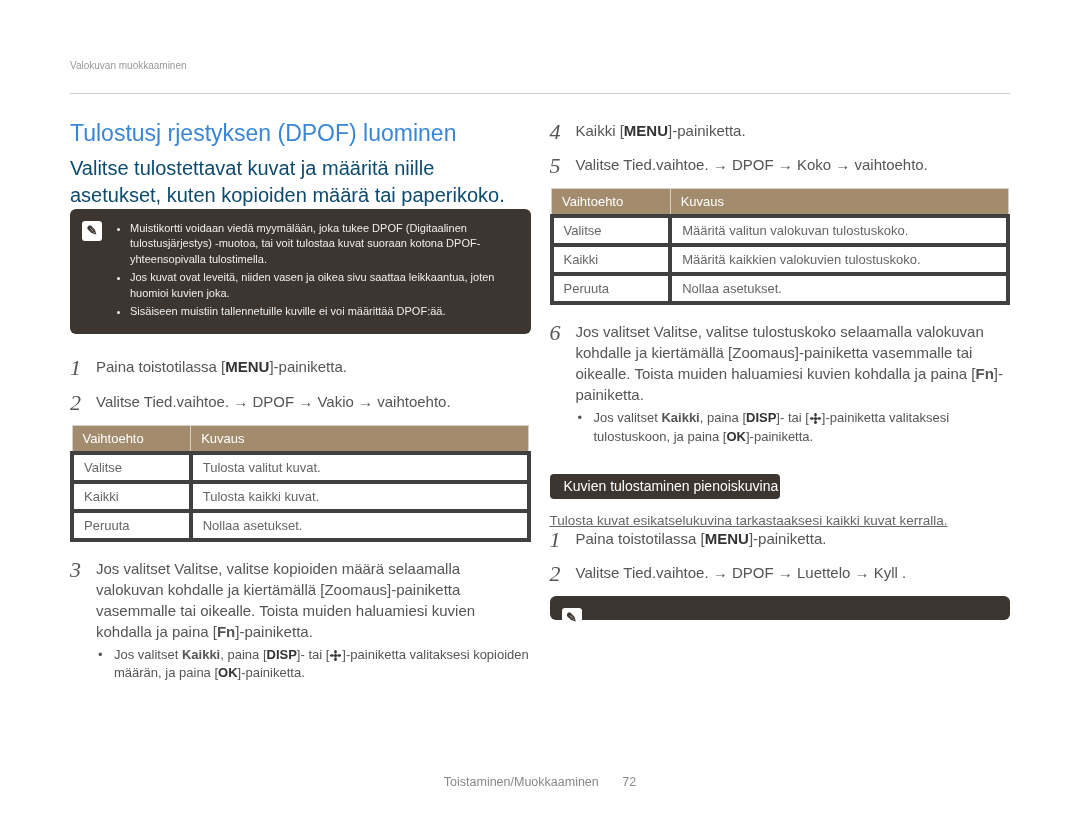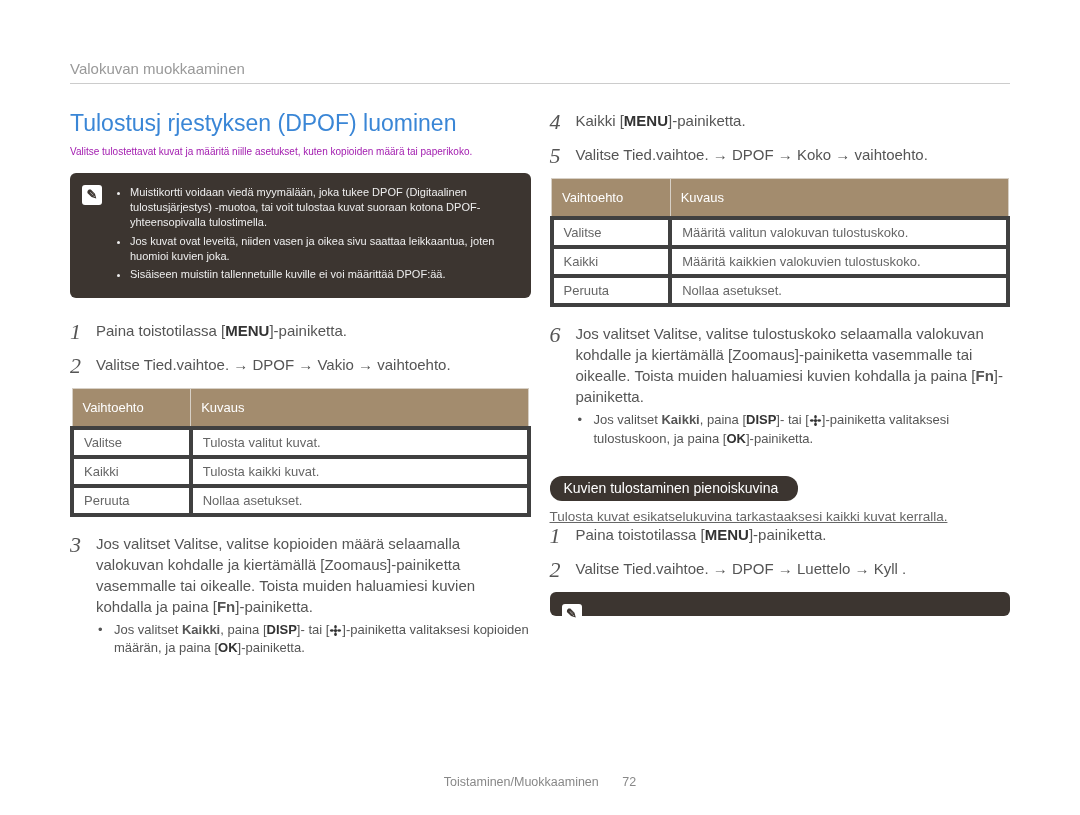--- a/index.html
+++ b/index.html
@@ -8,48 +8,47 @@
     width: 1080px;
     height: 815px;
     background: #fff;
     color: #555;
     position: relative;
   }
   .page {
     padding: 60px 70px 0 70px;
   }
   .breadcrumb {
-    font-size: 15px;
+    font-size: 10px;
     color: #999;
     font-weight: 300;
-    margin-bottom: 6px;
+    margin-bottom: 22px;
   }
   .hr {
     border-top: 1px solid #ccc;
     margin-bottom: 26px;
   }
   .columns {
     display: flex;
     gap: 19px;
   }
   .col {
     flex: 1;
     min-width: 0;
   }
   h1.title {
     color: #3a86d6;
     font-weight: 400;
     font-size: 23px;
     margin-bottom: 8px;
   }
   .intro {
-    font-size: 10px;
-    color: #a21caf;
+    font-size: 20px;
+    color: #0c4a6e;
     line-height: 1.35;
-    margin-bottom: 14px;
   }
   .notebox {
     background: #3c3530;
     color: #ddd;
     border-radius: 6px;
     padding: 12px 16px 12px 46px;
     font-size: 11px;
     line-height: 1.4;
     position: relative;
     margin-bottom: 22px;
@@ -99,21 +98,21 @@
     border-collapse: collapse;
     width: 100%;
     font-size: 13px;
     margin: 8px 0 16px 0;
   }
   table.opts th {
     background: #a38c6e;
     color: #fff;
     font-weight: 400;
     text-align: left;
-    padding: 11px 10px;
+    padding: 5px 10px;
     border: 1px solid #d7d0c6;
   }
   table.opts td {
     border: 4px solid #404040;
     padding: 5px 10px;
     color: #666;
   }
 
   .sub-bullet {
     display: flex;
@@ -123,25 +122,25 @@
     line-height: 1.4;
     margin-top: 4px;
     padding-left: 2px;
   }
   .sub-bullet .dot { min-width: 8px; }
 
   .section-pill {
     display: inline-block;
     background: #3c3530;
     color: #fff;
-    border-radius: 12px;
-    padding: 4px 20px 5px 14px;
+    border-radius: 4px;
+    padding: 4px 2px 5px 14px;
     font-size: 14px;
     font-weight: 400;
-    margin-bottom: 8px;
+    margin-bottom: 14px;
   }
   .pill-desc {
     font-size: 13.5px;
     color: #666;
     text-decoration: underline;
   }
 
   .flower-icon {
     display:inline-block;
     vertical-align:middle;

